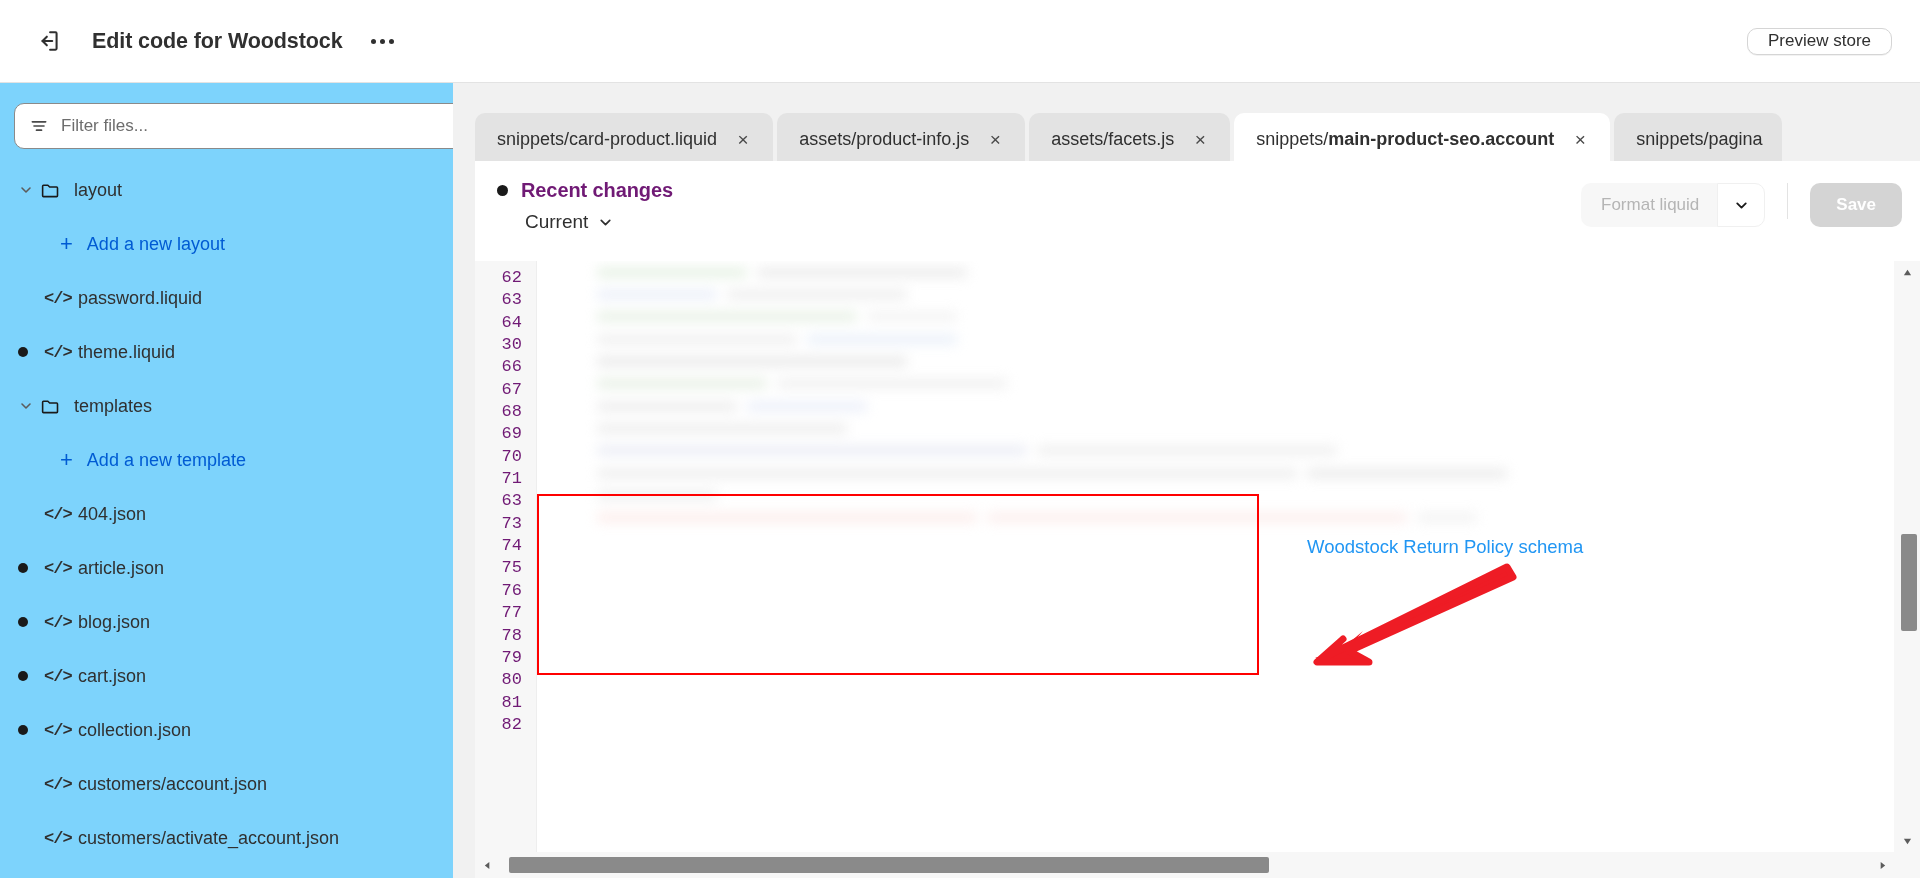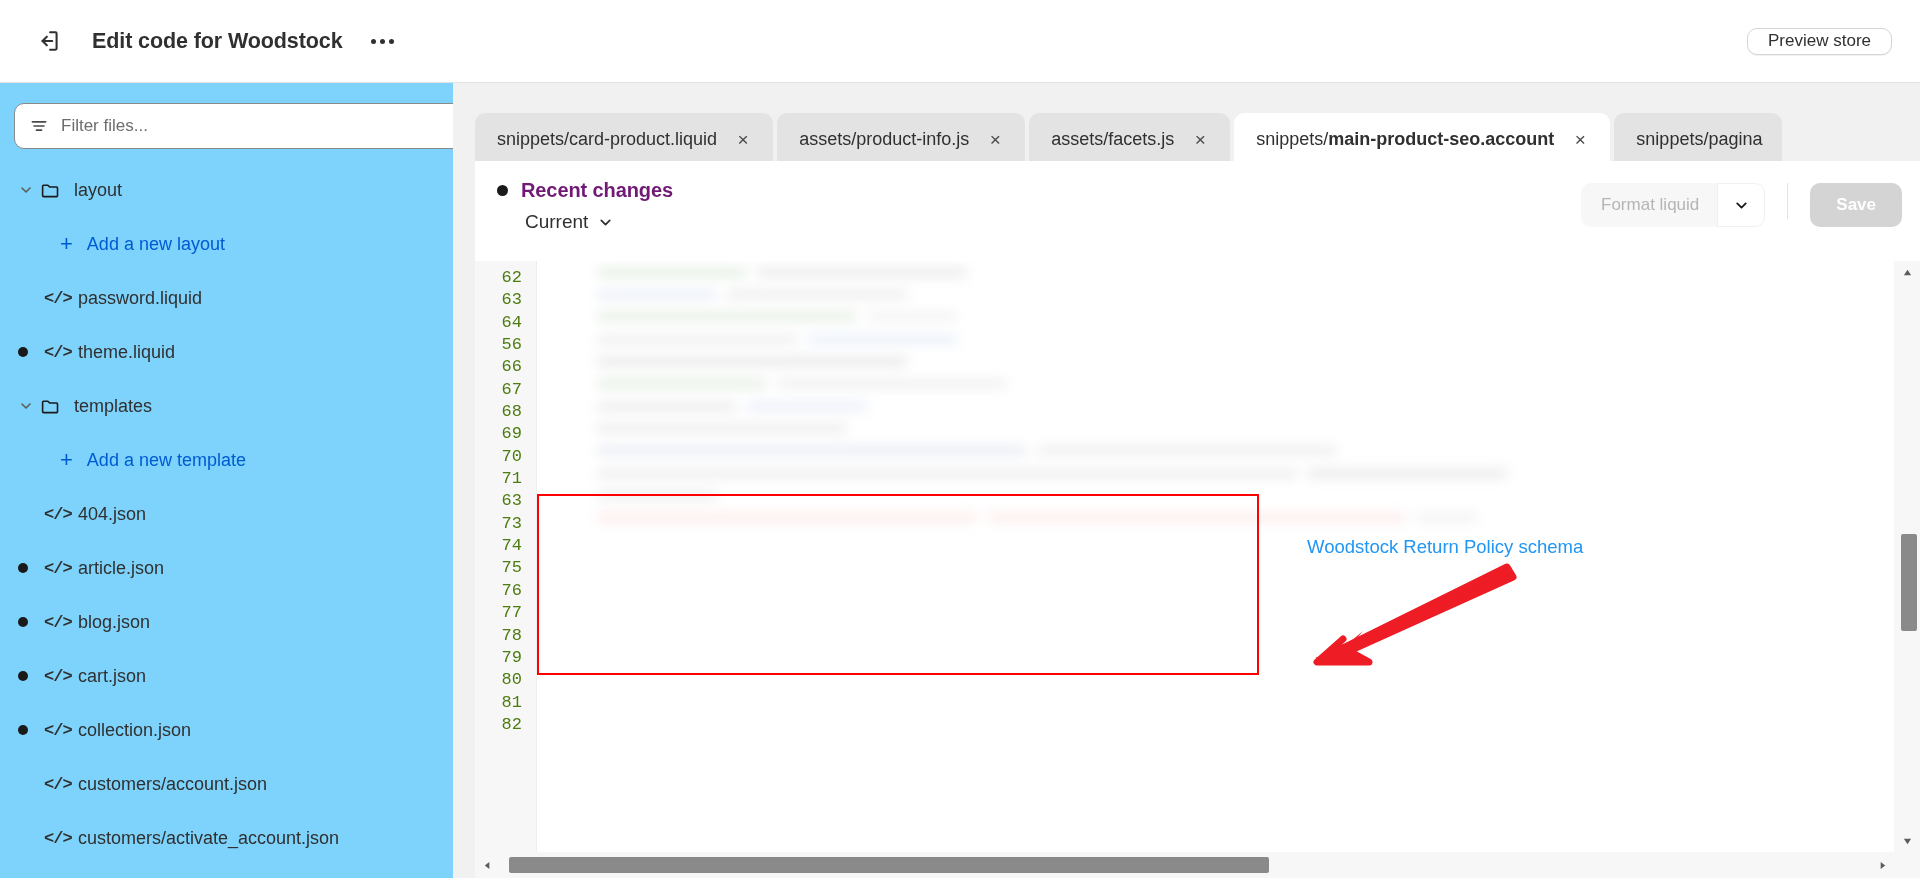--- a/index.html
+++ b/index.html
@@ -157,21 +157,21 @@
   }
 
   
   .code-area {
     position: absolute; left: 0; top: 100px; right: 0; bottom: 0;
     background: #ffffff; overflow: hidden;
   }
   .gutter {
     position: absolute; left: 0; top: 0; width: 62px; bottom: 26px;
     background: #f7f7f7; border-right: 1px solid #eeeeee;
-    font-family: "Liberation Mono", monospace; font-size: 17px; color: #4d7c0f;
+    font-family: "Liberation Mono", monospace; font-size: 17px; color: #701a75;
     text-align: right; padding-top: 6px;
   }
   .gutter div { height: 22.35px; line-height: 22.35px; padding-right: 14px; }
   .code-scroll {
     position: absolute; left: 62px; top: 0; right: 26px; bottom: 26px;
     overflow: hidden; background: #fff;
   }
   .code-lines {
     position: absolute; left: 0; top: 6px; font-family: "Liberation Mono", monospace;
     font-size: 17px; line-height: 22.35px; color: #1a1a1a; white-space: pre;
@@ -419,21 +419,21 @@
           <button class="save-btn">Save</button>
         </div>
       </div>
 
       <div class="code-area">
 
         <div class="gutter">
           <div>62</div>
           <div>63</div>
           <div>64</div>
-          <div>56</div>
+          <div>30</div>
           <div>66</div>
           <div>67</div>
           <div>68</div>
           <div>69</div>
           <div>70</div>
           <div>71</div>
           <div>63</div>
           <div>73</div>
           <div>74</div>
           <div>75</div>

